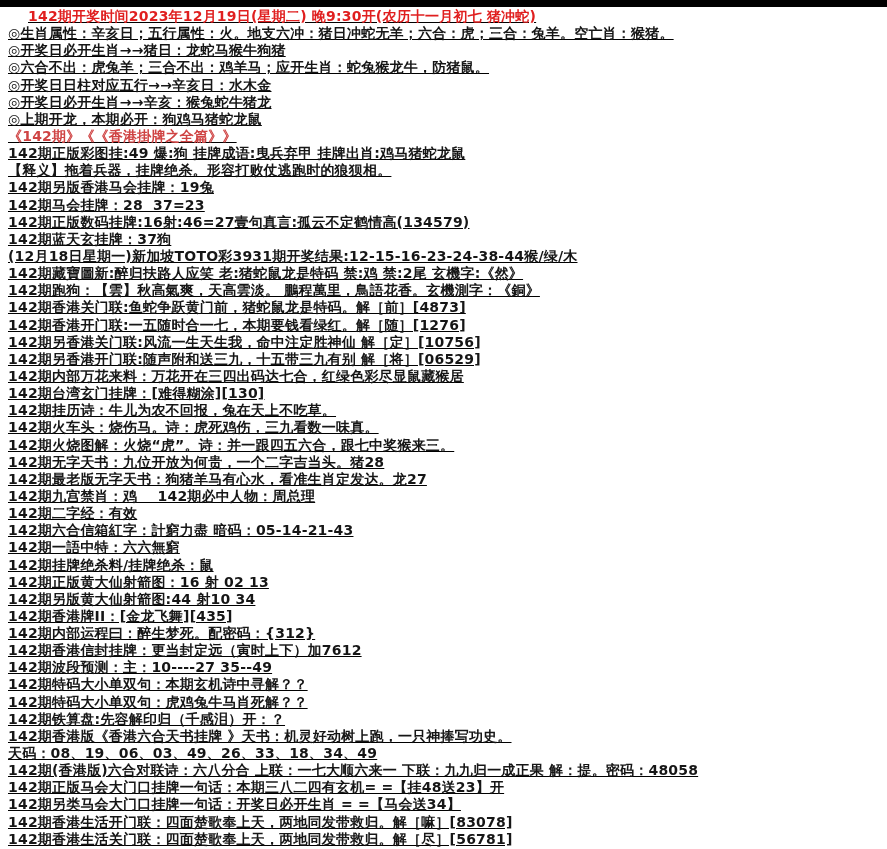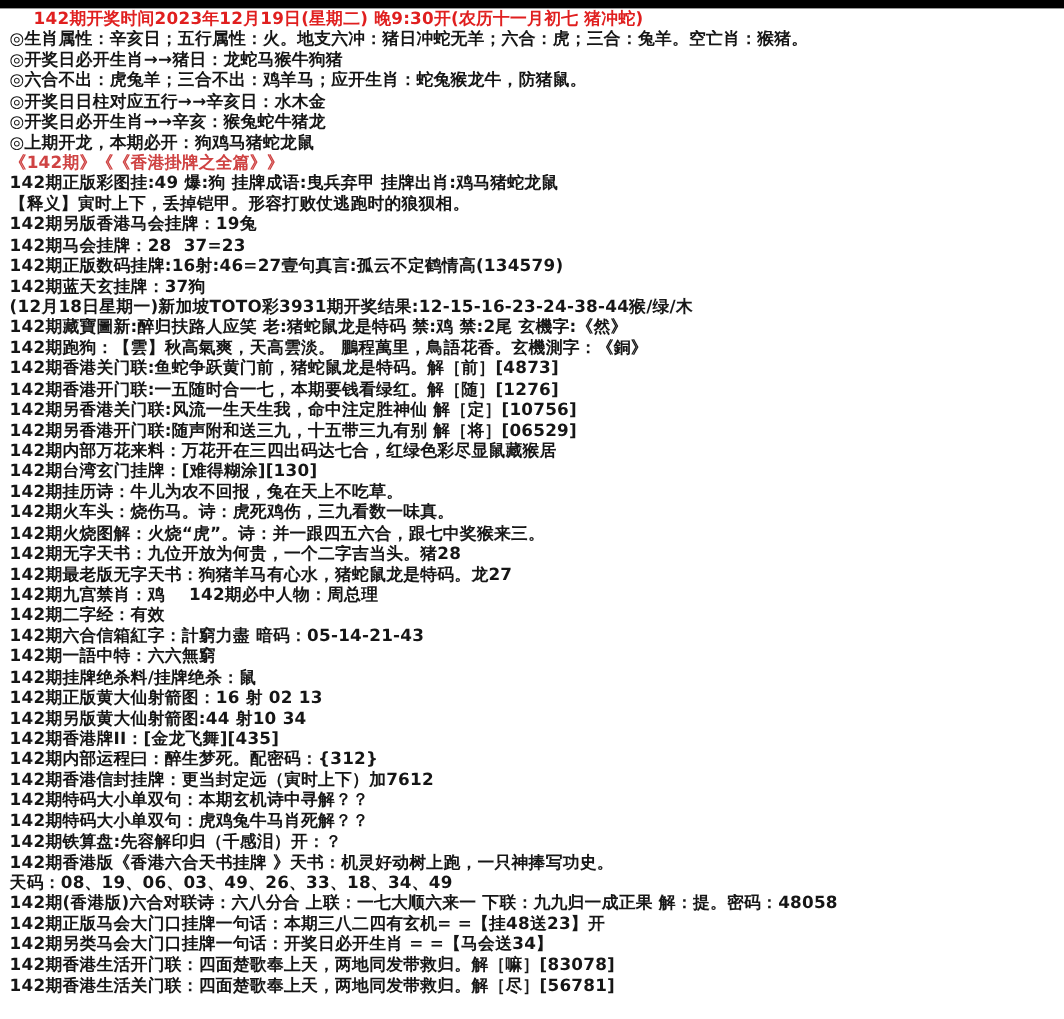--- a/index.html
+++ b/index.html
@@ -1,20 +1,20 @@
 <!DOCTYPE html>
 <html style="--background: #ffffff; --top-bar: #000000; --text: #161616; --title-red: #e01f1f; --issue-red: #cf4343;"><head>
 <meta charset="utf-8">
 <style>
   html,body{margin:0;padding:0;}
   body{
     width:887px;height:849px;overflow:hidden;
     background:var(--background,#ffffff);
   }
-  .page{width:887px;height:849px;position:relative;}
+  .page{width:887px;height:849px;position:relative;text-decoration:underline;}
   .top-bar{width:100%;height:7px;background:var(--top-bar,#000000);}
   .content{padding:1px 0 0 8px;}
   .line{
     font-family:"DejaVu Sans","Liberation Sans",sans-serif;
     font-weight:700;
     font-size:14px;
     height:17.15px;
     line-height:17.15px;
     white-space:pre;
     overflow:hidden;
@@ -32,49 +32,50 @@
   <div class="content">
       <div class="line red first">142期开奖时间2023年12月19日(星期二) 晚9:30开(农历十一月初七 猪冲蛇)</div>
       <div class="line">◎生肖属性：辛亥日；五行属性：火。地支六冲：猪日冲蛇无羊；六合：虎；三合：兔羊。空亡肖：猴猪。</div>
       <div class="line">◎开奖日必开生肖→→猪日：龙蛇马猴牛狗猪</div>
       <div class="line">◎六合不出：虎兔羊；三合不出：鸡羊马；应开生肖：蛇兔猴龙牛，防猪鼠。</div>
       <div class="line">◎开奖日日柱对应五行→→辛亥日：水木金</div>
       <div class="line">◎开奖日必开生肖→→辛亥：猴兔蛇牛猪龙</div>
       <div class="line">◎上期开龙，本期必开：狗鸡马猪蛇龙鼠</div>
       <div class="line red">《142期》《《香港掛牌之全篇》》</div>
       <div class="line">142期正版彩图挂:49 爆:狗 挂牌成语:曳兵弃甲 挂牌出肖:鸡马猪蛇龙鼠</div>
-      <div class="line">【释义】寅时上下，丢掉铠甲。形容打败仗逃跑时的狼狈相。</div>
+      <div class="line">【释义】拖着兵器，挂牌绝杀。形容打败仗逃跑时的狼狈相。</div>
       <div class="line">142期另版香港马会挂牌：19兔</div>
       <div class="line">142期马会挂牌：28  37=23</div>
       <div class="line">142期正版数码挂牌:16射:46=27壹句真言:孤云不定鹤情高(134579)</div>
       <div class="line">142期蓝天玄挂牌：37狗</div>
       <div class="line">(12月18日星期一)新加坡TOTO彩3931期开奖结果:12-15-16-23-24-38-44猴/绿/木</div>
       <div class="line">142期藏寶圖新:醉归扶路人应笑 老:猪蛇鼠龙是特码 禁:鸡 禁:2尾 玄機字:《然》</div>
       <div class="line">142期跑狗：【雲】秋高氣爽，天高雲淡。 鵬程萬里，鳥語花香。玄機測字：《銅》</div>
       <div class="line">142期香港关门联:鱼蛇争跃黄门前，猪蛇鼠龙是特码。解［前］[4873]</div>
       <div class="line">142期香港开门联:一五随时合一七，本期要钱看绿红。解［随］[1276]</div>
       <div class="line">142期另香港关门联:风流一生天生我，命中注定胜神仙 解［定］[10756]</div>
       <div class="line">142期另香港开门联:随声附和送三九，十五带三九有别 解［将］[06529]</div>
       <div class="line">142期内部万花来料：万花开在三四出码达七合，红绿色彩尽显鼠藏猴居</div>
       <div class="line">142期台湾玄门挂牌：[难得糊涂][130]</div>
       <div class="line">142期挂历诗：牛儿为农不回报，兔在天上不吃草。</div>
       <div class="line">142期火车头：烧伤马。诗：虎死鸡伤，三九看数一味真。</div>
       <div class="line">142期火烧图解：火烧“虎”。诗：并一跟四五六合，跟七中奖猴来三。</div>
       <div class="line">142期无字天书：九位开放为何贵，一个二字吉当头。猪28</div>
-      <div class="line">142期最老版无字天书：狗猪羊马有心水，猪蛇鼠龙是特码。龙27</div>
+      <div class="line">142期最老版无字天书：狗猪羊马有心水，看准生肖定发达。龙27</div>
       <div class="line">142期九宫禁肖：鸡    142期必中人物：周总理</div>
       <div class="line">142期二字经：有效</div>
       <div class="line">142期六合信箱紅字：計窮力盡 暗码：05-14-21-43</div>
       <div class="line">142期一語中特：六六無窮</div>
       <div class="line">142期挂牌绝杀料/挂牌绝杀：鼠</div>
       <div class="line">142期正版黄大仙射箭图：16 射 02 13</div>
       <div class="line">142期另版黄大仙射箭图:44 射10 34</div>
       <div class="line">142期香港牌II：[金龙飞舞][435]</div>
       <div class="line">142期内部运程曰：醉生梦死。配密码：{312}</div>
       <div class="line">142期香港信封挂牌：更当封定远（寅时上下）加7612</div>
+      <div class="line">142期波段预测：主：10----27 35--49</div>
       <div class="line">142期特码大小单双句：本期玄机诗中寻解？？</div>
       <div class="line">142期特码大小单双句：虎鸡兔牛马肖死解？？</div>
       <div class="line">142期铁算盘:先容解印归（千感泪）开：？</div>
       <div class="line">142期香港版《香港六合天书挂牌 》天书：机灵好动树上跑，一只神捧写功史。</div>
       <div class="line">天码：08、19、06、03、49、26、33、18、34、49</div>
       <div class="line">142期(香港版)六合对联诗：六八分合 上联：一七大顺六来一 下联：九九归一成正果 解：提。密码：48058</div>
       <div class="line">142期正版马会大门口挂牌一句话：本期三八二四有玄机= =【挂48送23】开</div>
       <div class="line">142期另类马会大门口挂牌一句话：开奖日必开生肖 = =【马会送34】</div>
       <div class="line">142期香港生活开门联：四面楚歌奉上天，两地同发带救归。解［嘛］[83078]</div>
       <div class="line">142期香港生活关门联：四面楚歌奉上天，两地同发带救归。解［尽］[56781]</div>

